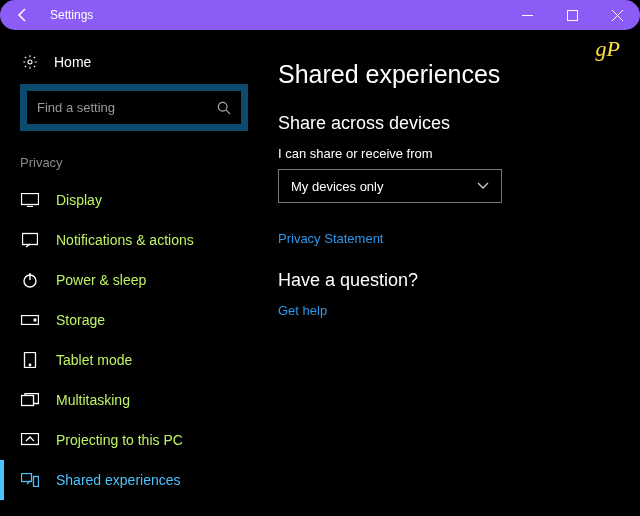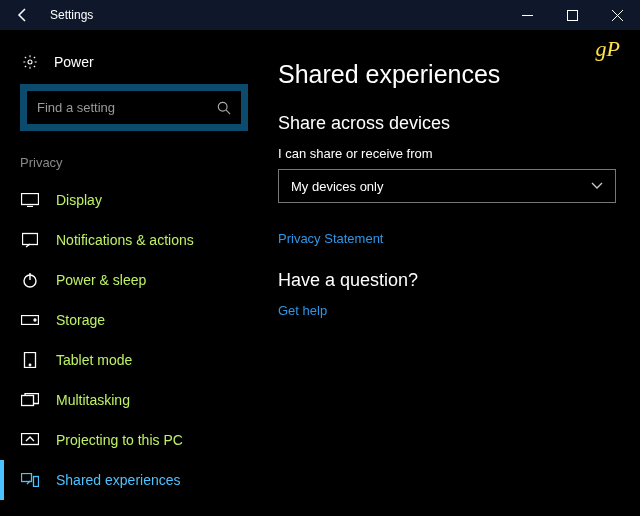--- a/index.html
+++ b/index.html
@@ -1,17 +1,17 @@
 <!DOCTYPE html>
 <html><head>
 <meta charset="utf-8">
 <style>
   * { margin: 0; padding: 0; box-sizing: border-box; font-family: "Segoe UI", Arial, sans-serif; }
   body { background: #000; color: #fff; width: 640px; height: 516px; overflow: hidden; position: relative; }
-  .titlebar { height: 30px; background: #0f172a; display: flex; align-items: center; }
+  .titlebar { height: 30px; background: #8b5cf6; display: flex; align-items: center; border-radius: 15px; }
   .back { width: 46px; height: 30px; display: flex; align-items: center; justify-content: center; }
   .titlebar-title { font-size: 12px; color: #fff; padding-left: 4px; flex: 1; }
   .winbtns { display: flex; }
   .winbtn { width: 45px; height: 30px; display: flex; align-items: center; justify-content: center; }
   .winbtn svg, .back svg { stroke: #fff; }
   .watermark { position: absolute; top: 36px; right: 20px; color: #fde047; font-family: Georgia, serif; font-style: italic; font-size: 22px; pointer-events: none; }
   .content { display: flex; height: calc(100% - 30px); }
   .sidebar { width: 268px; padding: 18px 0 0 0; overflow-y: auto; }
   .home-row { display: flex; align-items: center; padding: 6px 20px 14px 20px; }
   .home-row .ico { width: 20px; display: flex; justify-content: center; margin-right: 14px; }
@@ -29,21 +29,21 @@
   .main { flex: 1; padding: 30px 20px 0 10px; }
   h1 { font-weight: 300; font-size: 25px; margin-bottom: 24px; }
   h2 { font-weight: 400; font-size: 18px; margin-bottom: 12px; }
   .desc { font-size: 13px; color: #e6e6e6; line-height: 1.35; margin-bottom: 12px; max-width: 330px; }
   .toggle-row { display: flex; align-items: center; margin-bottom: 18px; position: relative; }
   .toggle { width: 42px; height: 20px; border-radius: 10px; background: #0078d7; position: relative; margin-right: 12px; }
   .toggle-knob { position: absolute; right: 3px; top: 3px; width: 14px; height: 14px; border-radius: 50%; background: #fff; }
   .toggle-state { font-size: 13px; }
   .cursor { position: absolute; left: 28px; top: 16px; }
   .sublabel { font-size: 13px; margin-bottom: 8px; }
-  .select { width: 338px; height: 34px; border: 1px solid #777; display: flex; align-items: center; justify-content: space-between; padding: 0 12px; margin-bottom: 28px; }
+  .select { width: 224px; height: 34px; border: 1px solid #777; display: flex; align-items: center; justify-content: space-between; padding: 0 12px; margin-bottom: 28px; }
   .select-val { font-size: 13px; }
   .link { color: #2e96e6; font-size: 13px; display: block; margin-bottom: 24px; cursor: pointer; }
   .link2 { color: #2e96e6; font-size: 13px; display: block; margin-top: 10px; cursor: pointer; }
   svg { display: block; }
 </style>
 </head>
 <body>
 
 <div class="titlebar">
   <div class="back">
@@ -75,21 +75,21 @@
 
 <div class="content">
   <div class="sidebar">
     <div class="home-row">
       <span class="ico">
         <svg width="16" height="16" viewBox="0 0 24 24" fill="none" stroke="#fff" stroke-width="1.6">
             <circle cx="12" cy="12" r="3"></circle>
             <path d="M12 2v3M12 19v3M4.2 4.2l2.1 2.1M17.7 17.7l2.1 2.1M2 12h3M19 12h3M4.2 19.8l2.1-2.1M17.7 6.3l2.1-2.1"></path>
           </svg>
       </span>
-      <span class="home-label">Power</span>
+      <span class="home-label">Home</span>
     </div>
     <div class="search">
       <input placeholder="Find a setting" style="">
       <span class="search-ico">
         <svg width="14" height="14" viewBox="0 0 16 16" fill="none" stroke="#aaa" stroke-width="1.3">
             <circle cx="6.5" cy="6.5" r="5"></circle>
             <path d="M10.5 10.5 L15 15"></path>
           </svg>
       </span>
     </div>

